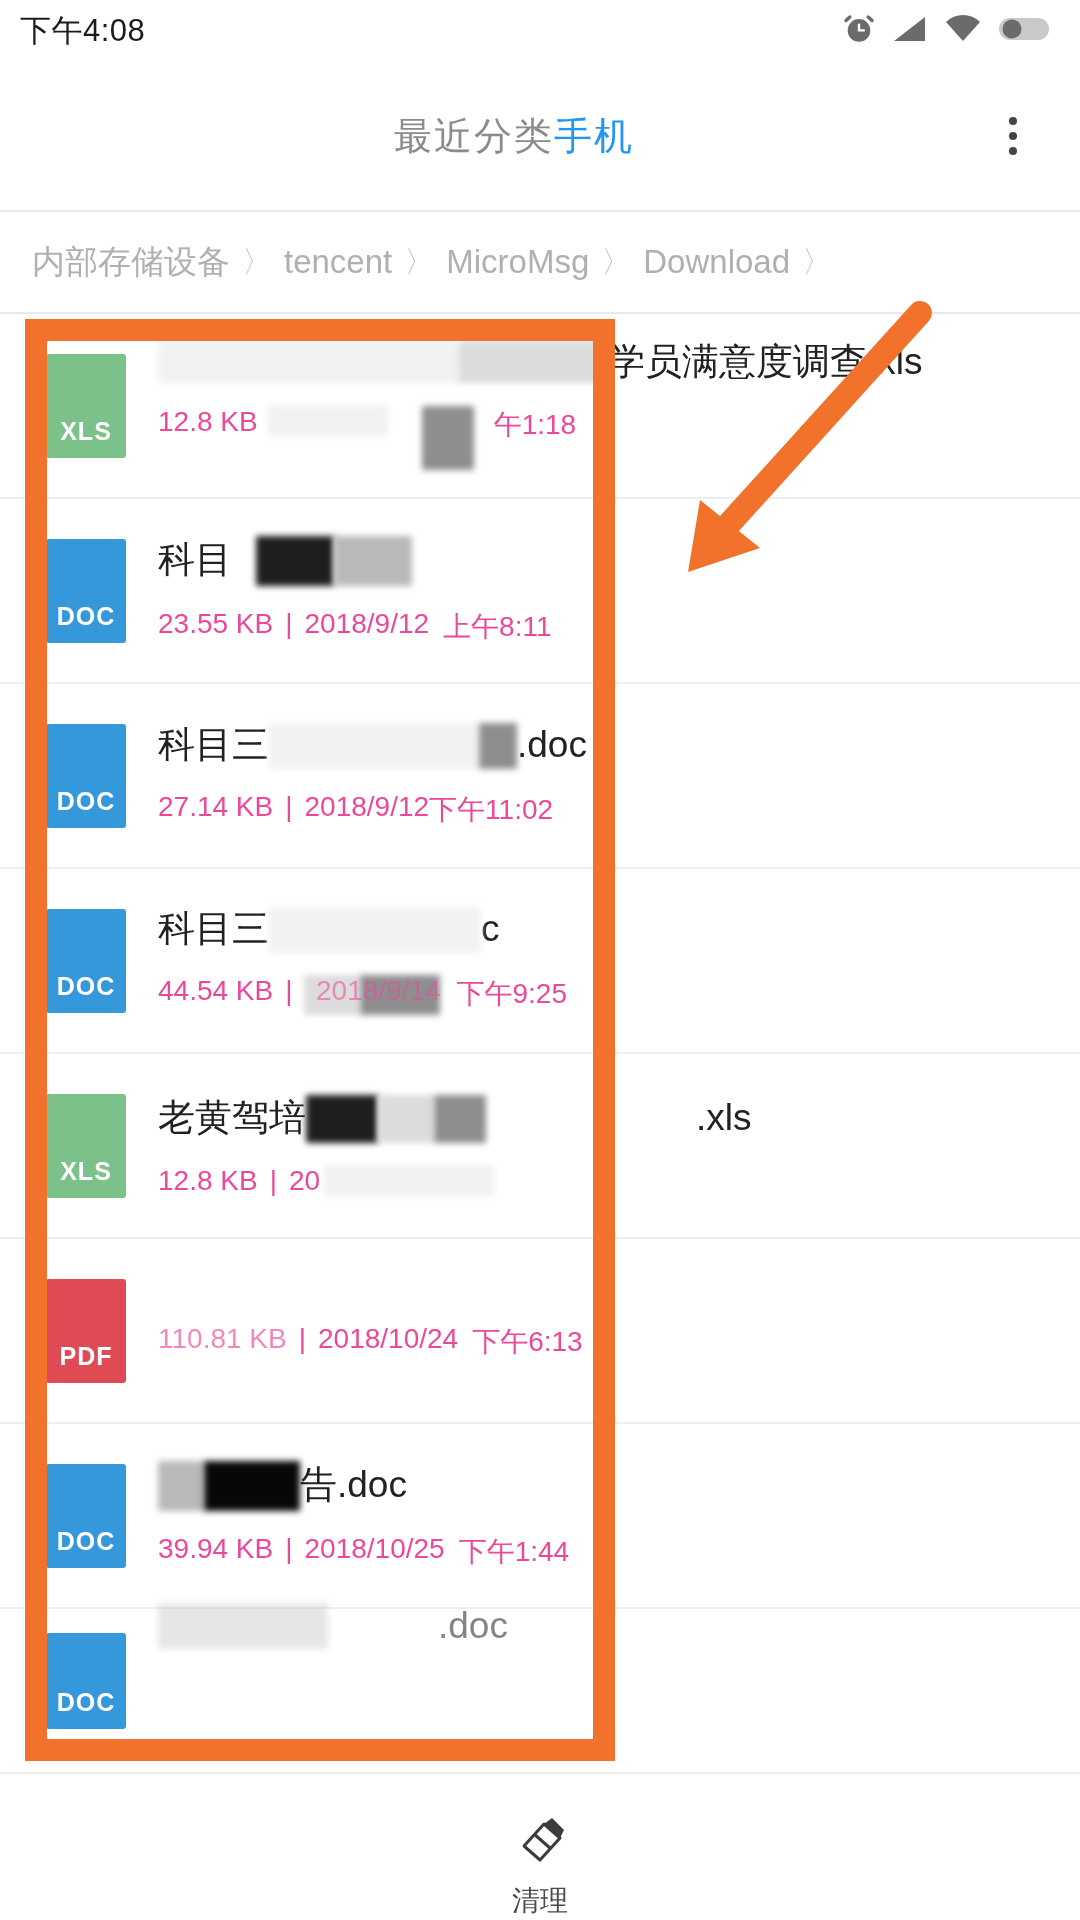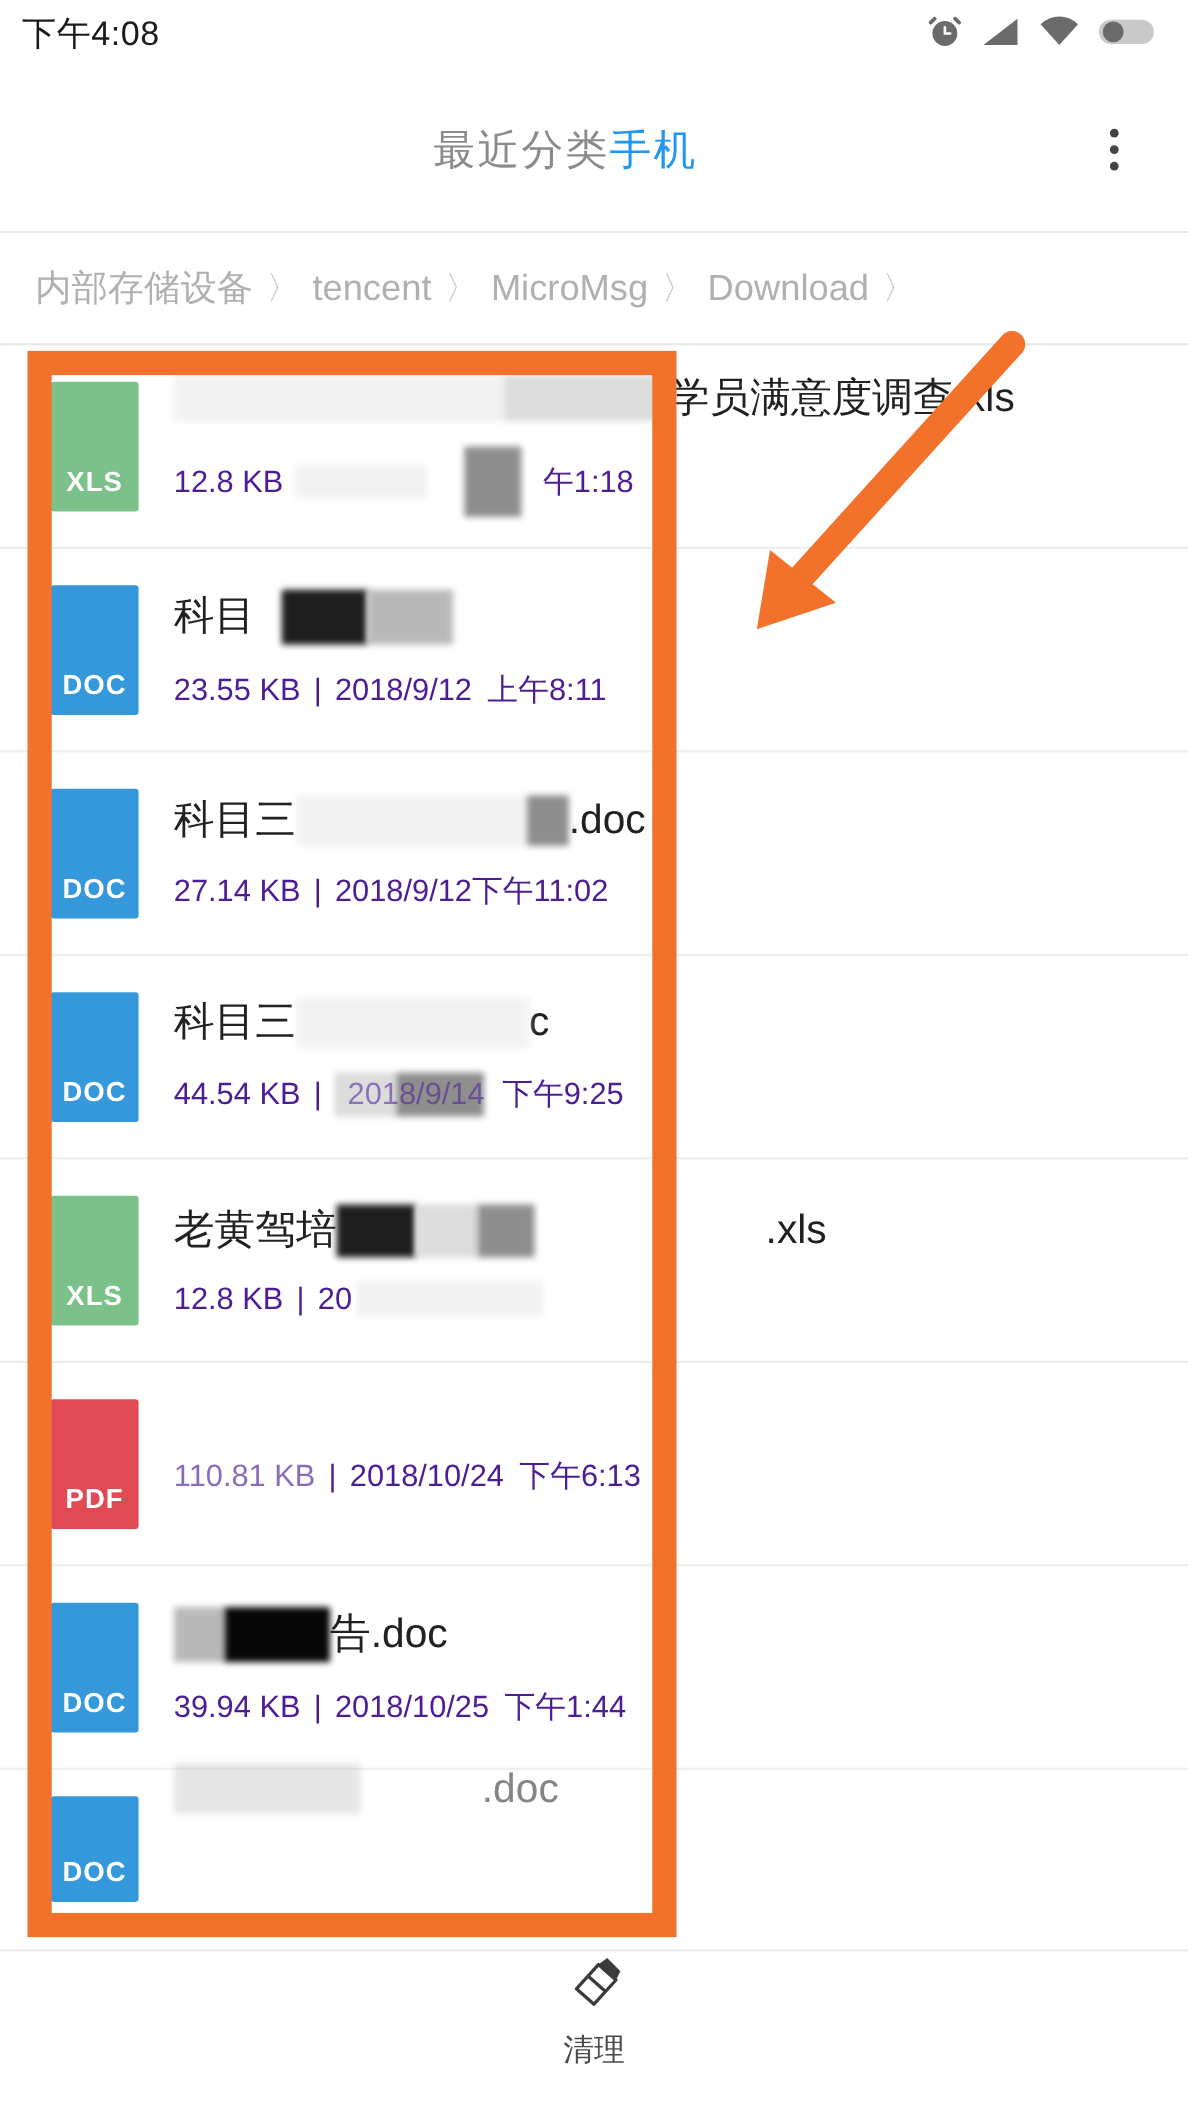--- a/index.html
+++ b/index.html
@@ -57,54 +57,54 @@
   
   .filelist{ width:100%; }
   .row{
     height:185px; position:relative;
     display:flex; align-items:center;
     padding-left:46px;
     border-bottom:2px solid #eeeeee;
   }
   .row:first-child{ border-top:0; }
   .badge{
-    width:80px; height:118px; border-radius:3px;
+    width:80px; height:104px; border-radius:3px;
     display:flex; align-items:flex-end; justify-content:center;
     padding-bottom:12px;
     color:#fff; font-size:25px; font-weight:bold; letter-spacing:1px;
     flex:none;
   }
   .badge.xls{ background:#7cc08a; }
   .badge.doc{ background:#3498db; }
   .badge.pdf{ background:#e04a55; }
   .rowtext{ margin-left:32px; flex:1; min-width:0; position:relative; }
   .fname{
     font-size:37px; color:#212121; line-height:1.15;
     white-space:nowrap; position:relative; display:flex; align-items:center;
   }
   .fmeta{
-    font-size:28px; color:#4c1d95; margin-top:22px;
-    white-space:nowrap; position:relative; display:flex; align-items:center;
+    font-size:28px; color:#ec4899; margin-top:22px;
+    white-space:nowrap; position:relative; display:flex; 
   }
 
   
   .redact{ display:inline-block; vertical-align:middle; filter:blur(3px); }
   .rk{ background:#1e1e1e; }
   .rg{ background:#b9b9b9; }
   .rm{ background:#8e8e8e; }
   .rl{ background:#dcdcdc; }
   .rw{ background:#f2f2f2; }
 
   .spacer{ display:inline-block; }
 
   
   .bottombar{
     position:absolute; left:0; bottom:0; width:100%; height:148px;
     background:#fff; border-top:2px solid #ececec;
-    display:flex; align-items:flex-start; justify-content:center;
+    display:flex; align-items:flex-end; justify-content:center;
   }
   .bottom-item{ display:flex; flex-direction:column; align-items:center; gap:10px; }
   .bottom-label{ font-size:28px; color:#4a4a4a; }
 
   
   .anno{ position:absolute; left:0; top:0; width:1080px; height:1920px; pointer-events:none; }
 </style>
 </head>
 <body>
 

